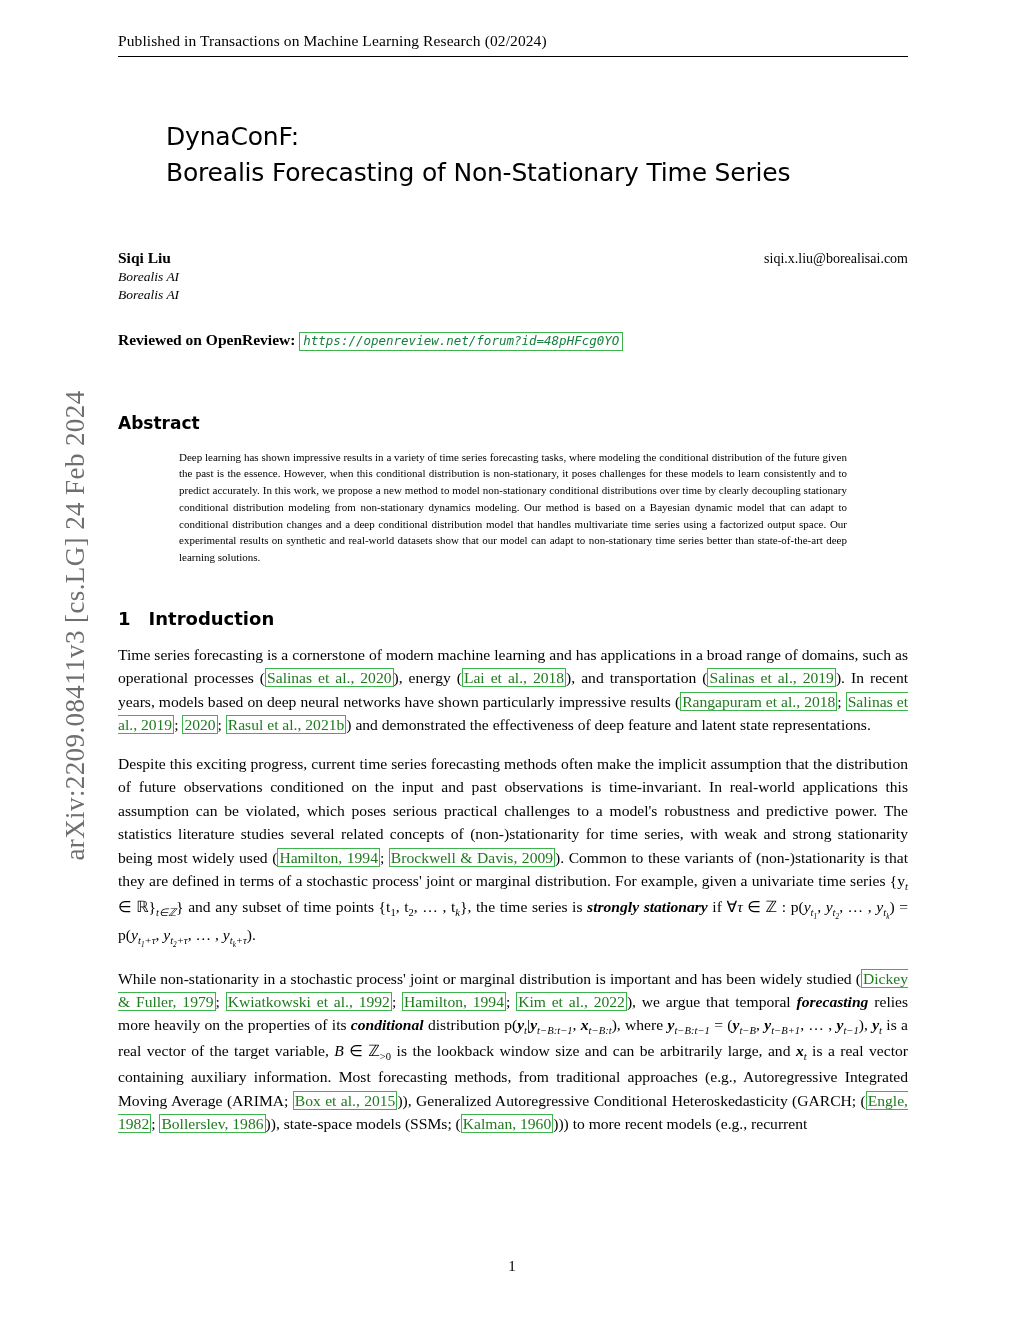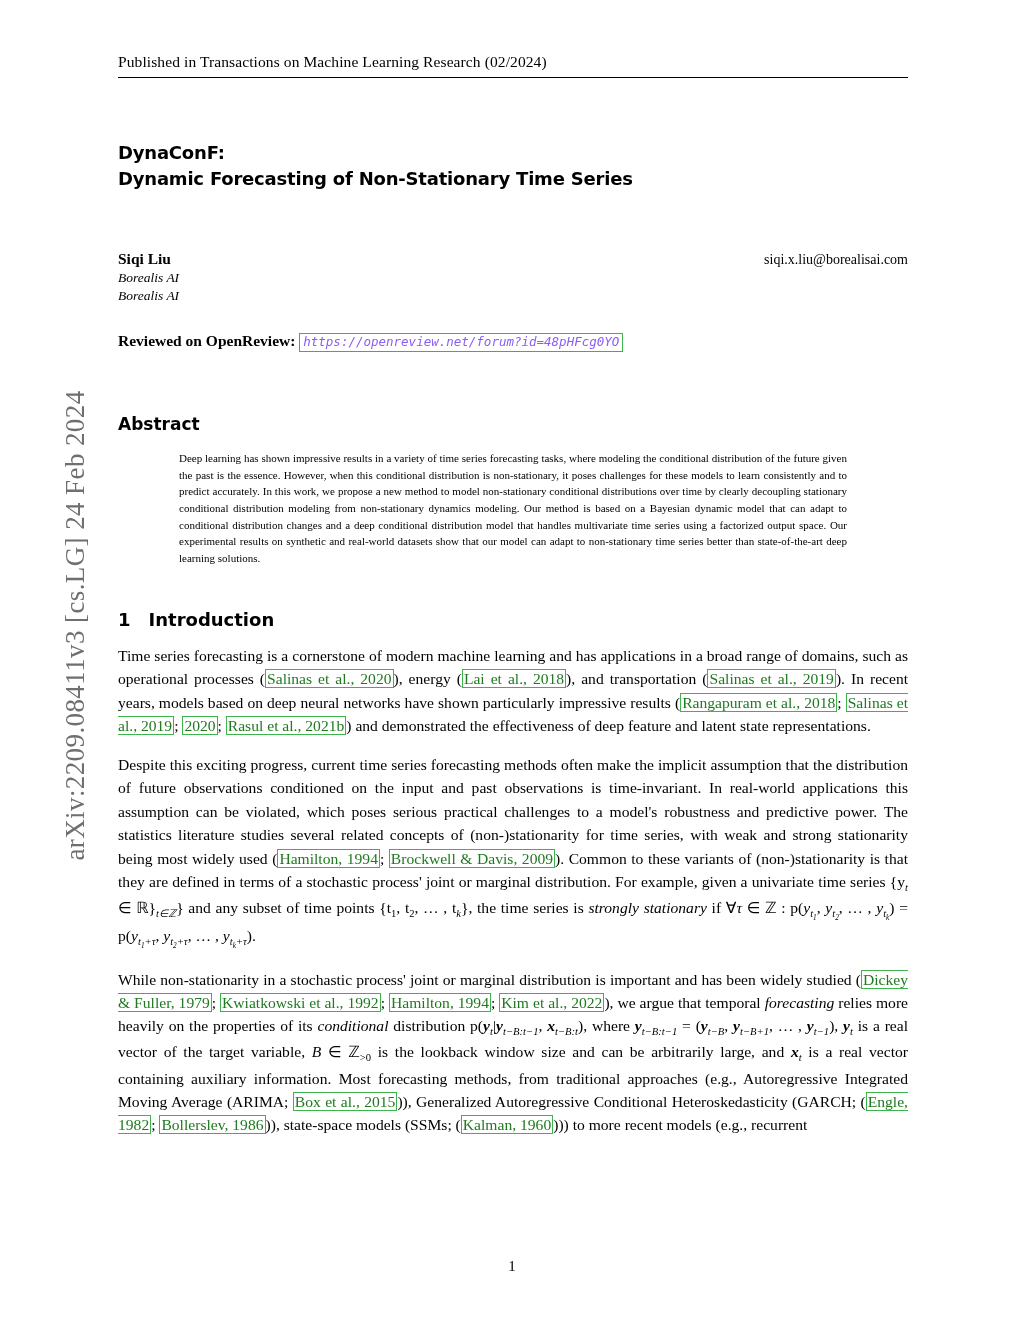--- a/index.html
+++ b/index.html
@@ -30,36 +30,37 @@
     text-align: center;
     font-family: "Liberation Serif", serif;
     font-size: 27px;
     color: #6f6f6f;
     letter-spacing: 0.4px;
     white-space: nowrap;
   }
   .content {
     position: absolute;
     left: 118px;
-    top: 53px;
+    top: 32px;
     width: 790px;
   }
   .journal-header {
     font-size: 15.5px;
     padding-bottom: 6px;
     border-bottom: 1px solid #000;
     letter-spacing: 0.1px;
   }
   .title {
     margin-top: 62px;
     font-family: "DejaVu Sans", sans-serif;
-    font-weight: bold;
-    font-size: 18px;
+    font-weight: normal;
+    font-size: 25px;
     line-height: 1.42;
     letter-spacing: -0.2px;
+    margin-left: 48px;
   }
   .authors {
     margin-top: 50px;
   }
   .author-row {
     display: flex;
     justify-content: space-between;
     align-items: baseline;
     margin-top: 22px;
     gap: 6px;
@@ -82,21 +83,21 @@
   .reviewed {
     margin-top: 28px;
     font-size: 15.5px;
     font-weight: bold;
   }
   .review-link {
     font-family: "DejaVu Sans Mono", monospace;
     font-weight: normal;
     font-style: italic;
     font-size: 12.5px;
-    color: #8b5cf6;
+    color: #15803d;
     border: 1px solid #3cb44b;
     padding: 1px 3px 2px 3px;
     text-decoration: none;
     display: inline-block;
     line-height: 1.1;
   }
   .abstract-title {
     margin-top: 62px;
     font-family: "DejaVu Sans", sans-serif;
     font-weight: bold;
@@ -124,21 +125,21 @@
     line-height: 1.5;
     text-align: justify;
     text-justify: inter-word;
   }
   .cite {
     color: #1f7a1f;
     border: 1px solid #3cb44b;
     padding: 0 1px;
     text-decoration: none;
   }
-  .it { font-style: italic; }
+  .it { font-style: italic; font-weight: bold; }
   .mathvar { font-family: "Liberation Serif", serif; font-style: italic; }
   .bmath { font-style: italic; font-weight: bold; }
   .page-number {
     position: absolute;
     top: 1258px;
     left: 0;
     width: 1024px;
     text-align: center;
     font-size: 15px;
   }
@@ -150,21 +151,21 @@
 <div class="page">
 
   <div class="arxiv-stamp">arXiv:2209.08411v3  [cs.LG]  24 Feb 2024</div>
 
   <div class="content">
 
     <div class="journal-header">Published in Transactions on Machine Learning Research (02/2024)</div>
 
     <div class="title">
       <div>DynaConF:</div>
-      <div>Dynamic Forecasting of Non-Stationary Time Series</div>
+      <div>Borealis Forecasting of Non-Stationary Time Series</div>
     </div>
 
     <div class="authors">
       <div>
         <div class="author-row">
           <span class="author-name">Siqi Liu</span>
           <span class="author-email">siqi.x.liu@borealisai.com</span>
         </div>
         <div class="author-affil">Borealis AI</div>
       </div>

